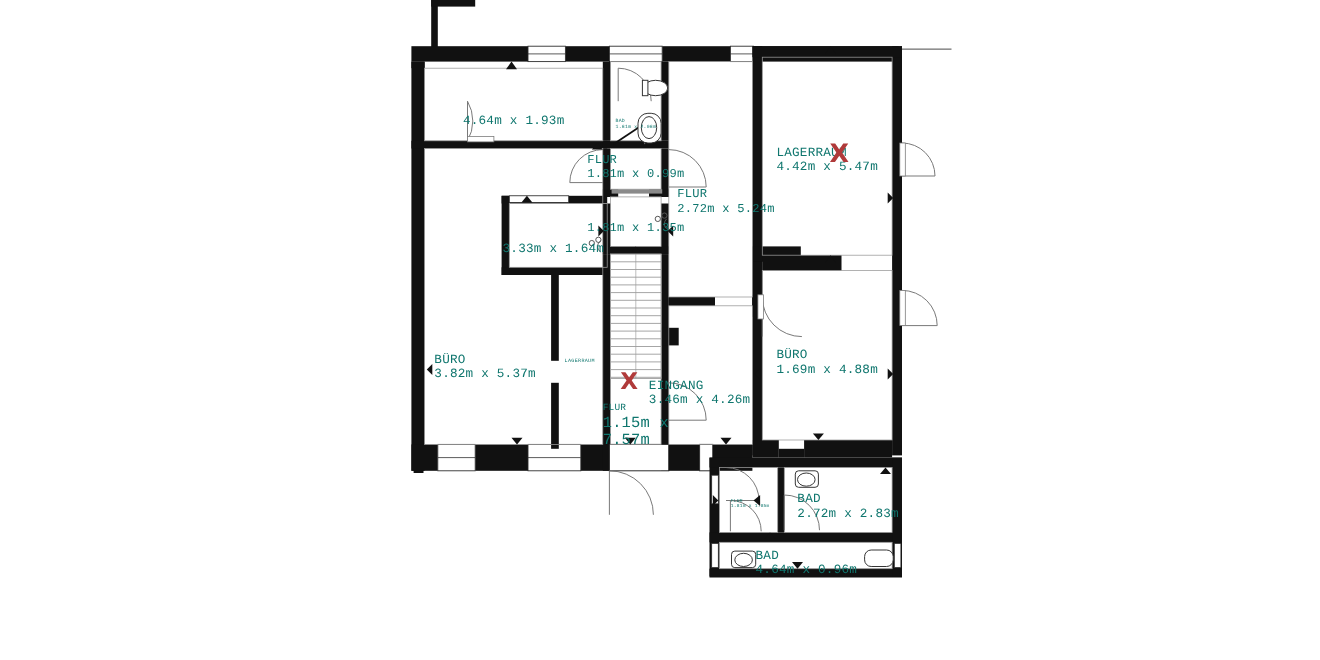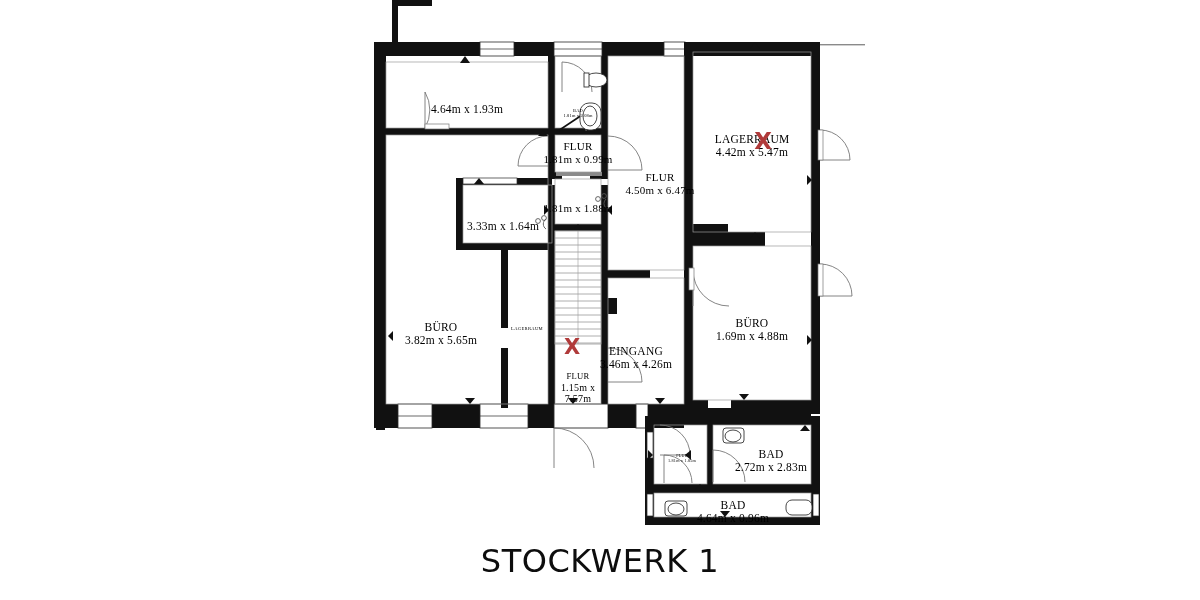--- a/index.html
+++ b/index.html
@@ -23,24 +23,23 @@
   }
   #plan-svg {
     position: absolute;
     left: 0; top: 0;
     width: 1200px;
     height: 600px;
     display: block;
   }
   .label {
     position: absolute;
-    text-align: center;
-    color: #000000;
+    color: #0f766e;
     white-space: nowrap;
-    font-family: Liberation Serif, serif;
+    font-family: Liberation Mono, monospace;
     transform: translate(-50%, -50%);
     line-height: 1.15;
     pointer-events: none;
   }
   .label .rname {
     display: block;
     font-size: 11px;
     letter-spacing: 0.2px;
   }
   .label .rdim {
@@ -54,21 +53,21 @@
   .label.tiny .rdim  { font-size: 4.4px; }
   .label.micro .rname { font-size: 4.2px; }
   .label.micro .rdim  { font-size: 4.2px; }
   .label.vert {
     transform: translate(-50%, -50%);
   }
   .label.vert .rname {
     font-size: 4.6px;
     letter-spacing: 0.3px;
   }
-  .label.multiline .rdim { font-size: 10px; }
+  .label.multiline .rdim { font-size: 14px; }
   .label.multiline .rname { font-size: 8.6px; }
   #floor-title {
     position: absolute;
     left: 600px;
     top: 561px;
     transform: translate(-50%, -50%);
     font-size: 32px;
     color: #0d0d0d;
     font-family: "DejaVu Sans", sans-serif;
     letter-spacing: 0.5px;
@@ -345,41 +344,41 @@
     <span class="rdim">1.81m x 2.08m</span>
   </div>
 
   <div class="label" style="left:578px; top:153px;">
     <span class="rname">FLUR</span>
     <span class="rdim">1.81m x 0.99m</span>
   </div>
 
   <div class="label" style="left:578px; top:208px;">
     <span class="rname"></span>
-    <span class="rdim">1.81m x 1.88m</span>
+    <span class="rdim">1.81m x 1.35m</span>
   </div>
 
   <div class="label" style="left:660px; top:184px;">
     <span class="rname">FLUR</span>
-    <span class="rdim">4.50m x 6.47m</span>
+    <span class="rdim">2.72m x 5.24m</span>
   </div>
 
   <div class="label big" style="left:752px; top:146px;">
     <span class="rname">LAGERRAUM</span>
     <span class="rdim">4.42m x 5.47m</span>
   </div>
 
   <div class="label big" style="left:503px; top:227px;">
     <span class="rname"></span>
     <span class="rdim">3.33m x 1.64m</span>
   </div>
 
   <div class="label big" style="left:441px; top:334px;">
     <span class="rname">BÜRO</span>
-    <span class="rdim">3.82m x 5.65m</span>
+    <span class="rdim">3.82m x 5.37m</span>
   </div>
 
   <div class="label big" style="left:752px; top:330px;">
     <span class="rname">BÜRO</span>
     <span class="rdim">1.69m x 4.88m</span>
   </div>
 
   <div class="label vert" style="left:527px; top:329px;">
     <span class="rname">LAGERRAUM</span>
   </div>
@@ -407,15 +406,14 @@
 
   <div class="label big" style="left:733px; top:512px;">
     <span class="rname">BAD</span>
     <span class="rdim">4.64m x 0.96m</span>
   </div>
 
   <div id="x-marker" style="left:763px; top:141px; color:#b03a3a;">X</div>
 
   <div id="x-marker-2" style="left:572px; top:347px; color:#b03a3a;">X</div>
 
-  <div id="floor-title">STOCKWERK 1</div>
 
 </div>
 
 </body></html>

